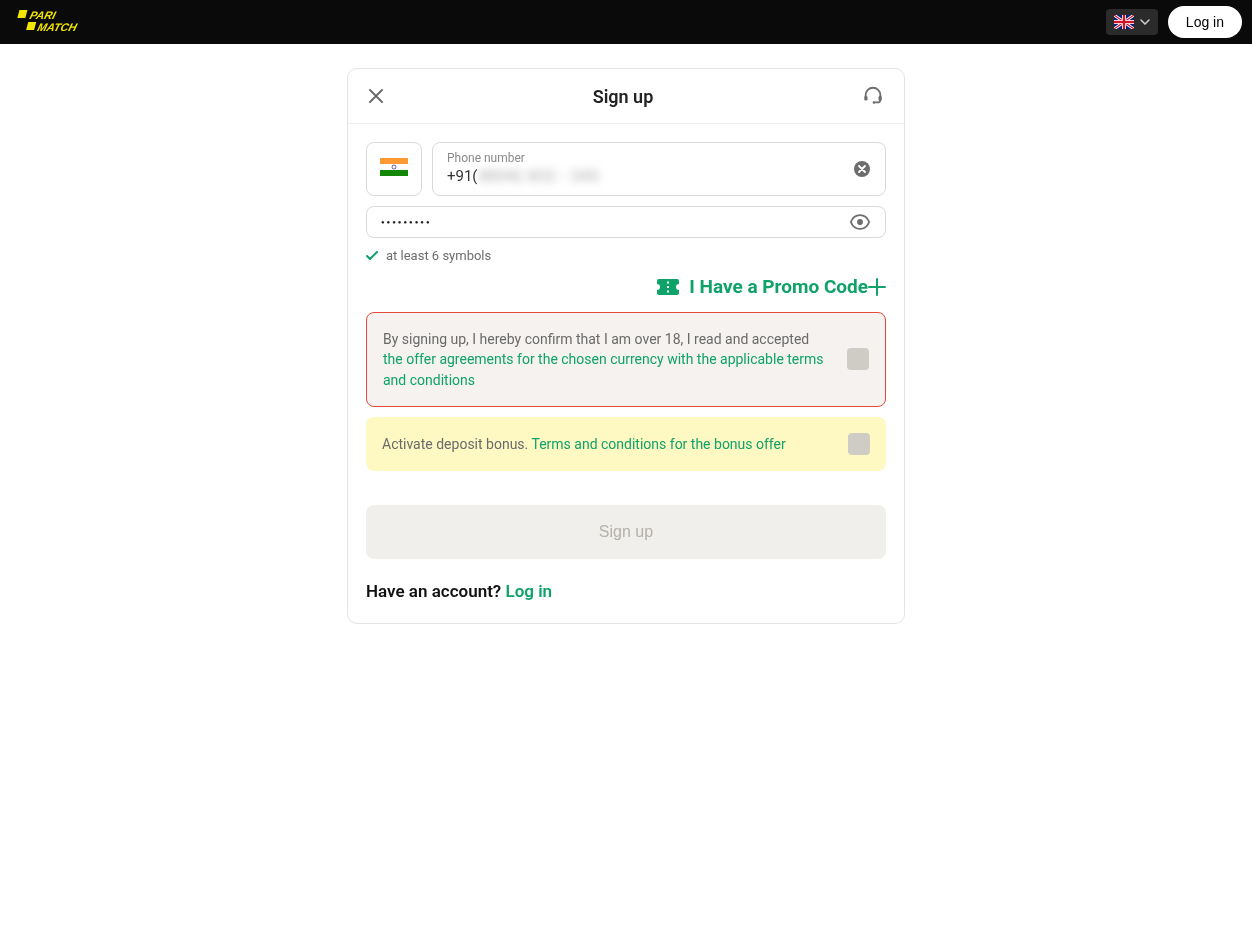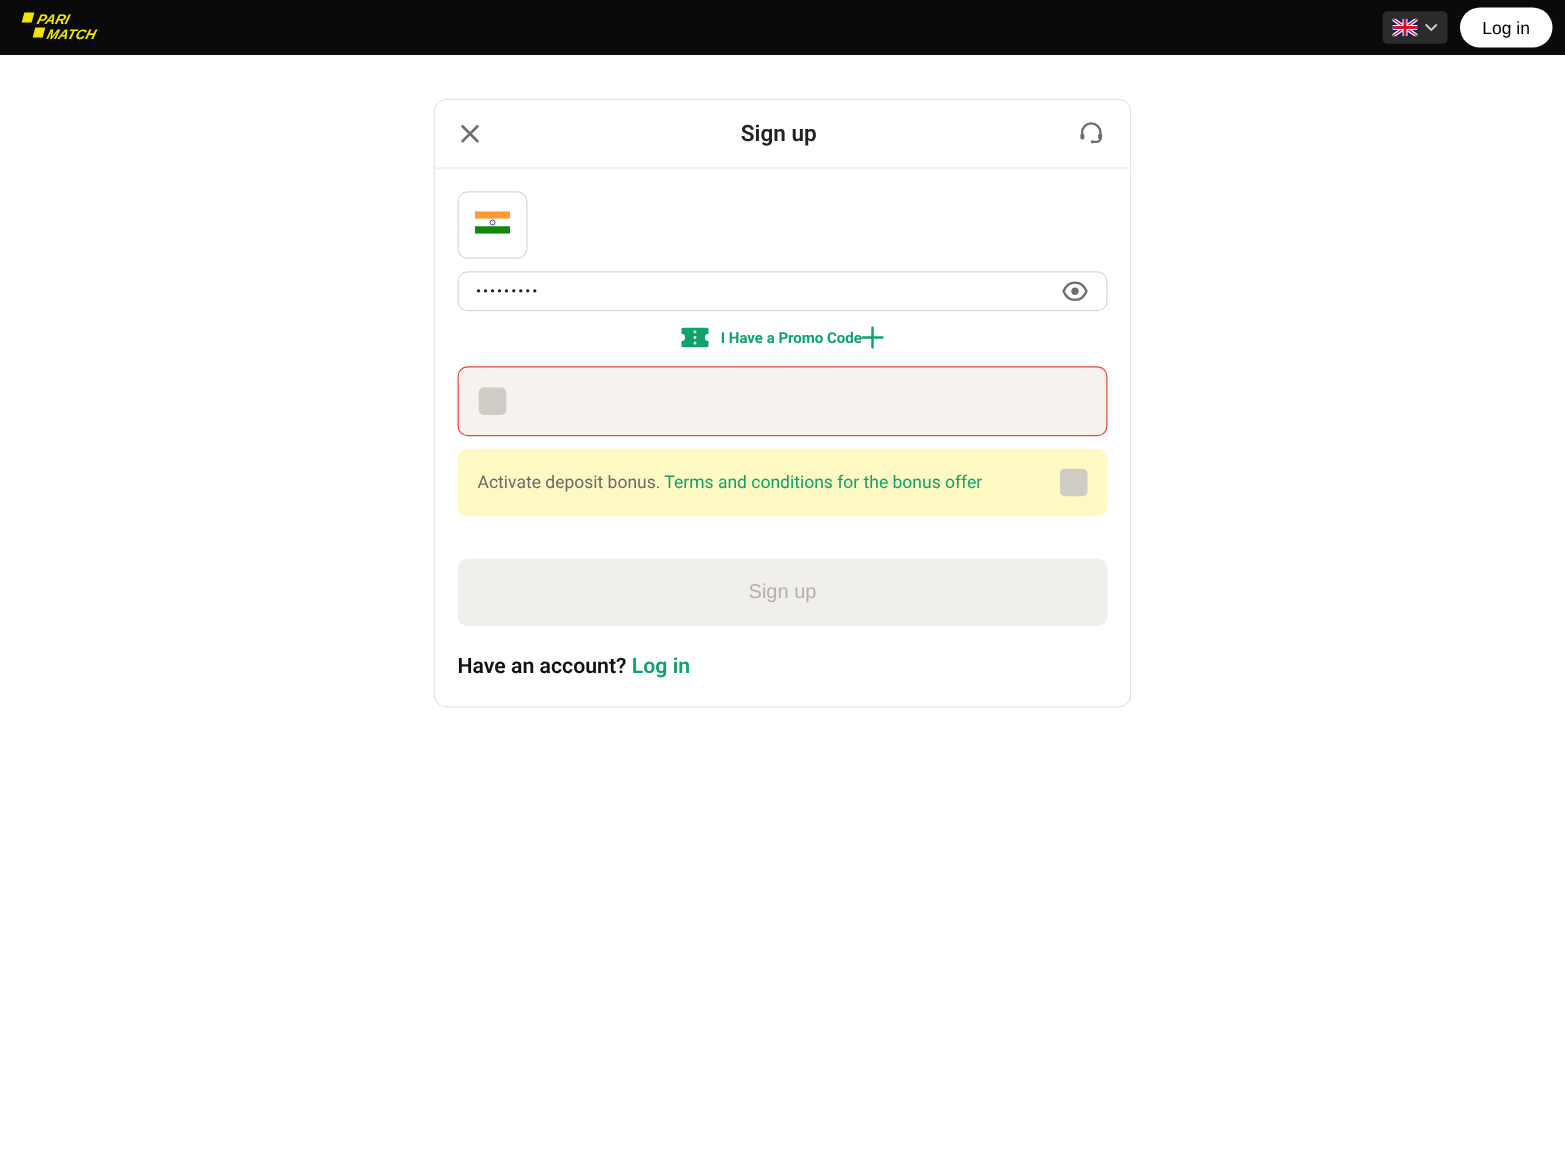--- a/index.html
+++ b/index.html
@@ -44,21 +44,21 @@
     border: none;
     border-radius: 16px;
     padding: 8px 18px;
     font-size: 14px;
     font-weight: 500;
     cursor: pointer;
   }
 
   .card {
     width: 558px;
-    margin: 35px auto 0 auto;
+    margin: 24px auto 0 auto;
     border: 1px solid #e4e4e4;
     border-radius: 10px;
     background: #ffffff;
   }
   .card-header {
     display: flex;
     align-items: center;
     justify-content: space-between;
     padding: 16px 20px;
     border-bottom: 1px solid #ececec;
@@ -152,24 +152,24 @@
     gap: 8px;
     font-size: 13px;
     color: #6d6d6d;
     margin-bottom: 6px;
   }
   .rule svg { color: #0fa269; display: block; }
 
   .promo-row {
     display: flex;
     align-items: center;
-    justify-content: center;
+    justify-content: flex-end;
     color: #0fa269;
     font-weight: 700;
-    font-size: 12px;
+    font-size: 19px;
     margin-bottom: 14px;
     cursor: pointer;
   }
   .promo-left {
     display: flex;
     align-items: center;
     gap: 10px;
   }
   .promo-left svg { display: block; }
   .plus-icon { color: #0fa269; display: flex; }
@@ -292,33 +292,54 @@
       <div class="flag-box">
         <span>
           <svg width="28" height="18" viewBox="0 0 28 18">
             <rect width="28" height="6" y="0" fill="#ff9933"></rect>
             <rect width="28" height="6" y="6" fill="#ffffff"></rect>
             <rect width="28" height="6" y="12" fill="#138808"></rect>
             <circle cx="14" cy="9" r="2" fill="none" stroke="#000080" stroke-width="0.6"></circle>
           </svg>
         </span>
       </div>
+      <div class="input-wrap">
+        <div class="input-label">Phone number</div>
+        <div class="input-value">
+          <span class="prefix">+91(</span>
+          <span class="blurred">8854) 832 - 345</span>
+        </div>
+        <span class="trailing-icon">
+          <svg width="18" height="18" viewBox="0 0 18 18">
+            <circle cx="9" cy="9" r="8" fill="#6d6d6d"></circle>
+            <path d="M6 6 L12 12 M12 6 L6 12" stroke="#ffffff" stroke-width="1.8" stroke-linecap="round"></path>
+          </svg>
+        </span>
+      </div>
     </div>
 
     <div class="pw-wrap">
       <div class="pw-dots">●●●●●●●●●</div>
       <span class="trailing-icon">
         <svg width="22" height="22" viewBox="0 0 24 24" fill="none">
           <path d="M2 12 C4 7 8 4.5 12 4.5 C16 4.5 20 7 22 12 C20 17 16 19.5 12 19.5 C8 19.5 4 17 2 12 Z" stroke="#6d6d6d" stroke-width="2"></path>
           <circle cx="12" cy="12" r="3.2" fill="#6d6d6d"></circle>
         </svg>
       </span>
     </div>
 
     <div class="rules">
+      <div class="rule">
+        <span>
+          <svg width="12" height="10" viewBox="0 0 12 10">
+              <path d="M1 5 L4 8 L11 1" stroke="currentColor" stroke-width="2" fill="none" stroke-linecap="round" stroke-linejoin="round"></path>
+            </svg>
+        </span>
+        <span>at least 6 symbols</span>
+      </div>
     </div>
 
     <div class="promo-row">
       <div class="promo-left">
         <span>
           <svg width="22" height="16" viewBox="0 0 22 16">
             <path d="M2 0 H20 a2 2 0 0 1 2 2 V5 a3 3 0 0 0 0 6 V14 a2 2 0 0 1 -2 2 H2 a2 2 0 0 1 -2 -2 V11 a3 3 0 0 0 0 -6 V2 a2 2 0 0 1 2 -2 Z" fill="#0fa269"></path>
             <rect x="10" y="2.5" width="2" height="2" fill="#ffffff"></rect>
             <rect x="10" y="7" width="2" height="2" fill="#ffffff"></rect>
             <rect x="10" y="11.5" width="2" height="2" fill="#ffffff"></rect>
@@ -327,20 +348,23 @@
         <span>I Have a Promo Code</span>
       </div>
       <span class="plus-icon">
         <svg width="18" height="18" viewBox="0 0 18 18">
             <path d="M9 1 V17 M1 9 H17" stroke="currentColor" stroke-width="2" stroke-linecap="round"></path>
           </svg>
       </span>
     </div>
 
     <div class="agree-box agree-error">
+      <div class="agree-text">
+        <span>By signing up, I hereby confirm that I am over 18, I read and accepted </span><span class="link">the offer agreements for the chosen currency with the applicable terms and conditions</span>
+      </div>
       <div class="checkbox"></div>
     </div>
 
     <div class="agree-box agree-plain">
       <div class="agree-text">
         <span>Activate deposit bonus. </span><span class="link">Terms and conditions for the bonus offer</span>
       </div>
       <div class="checkbox"></div>
     </div>
 

